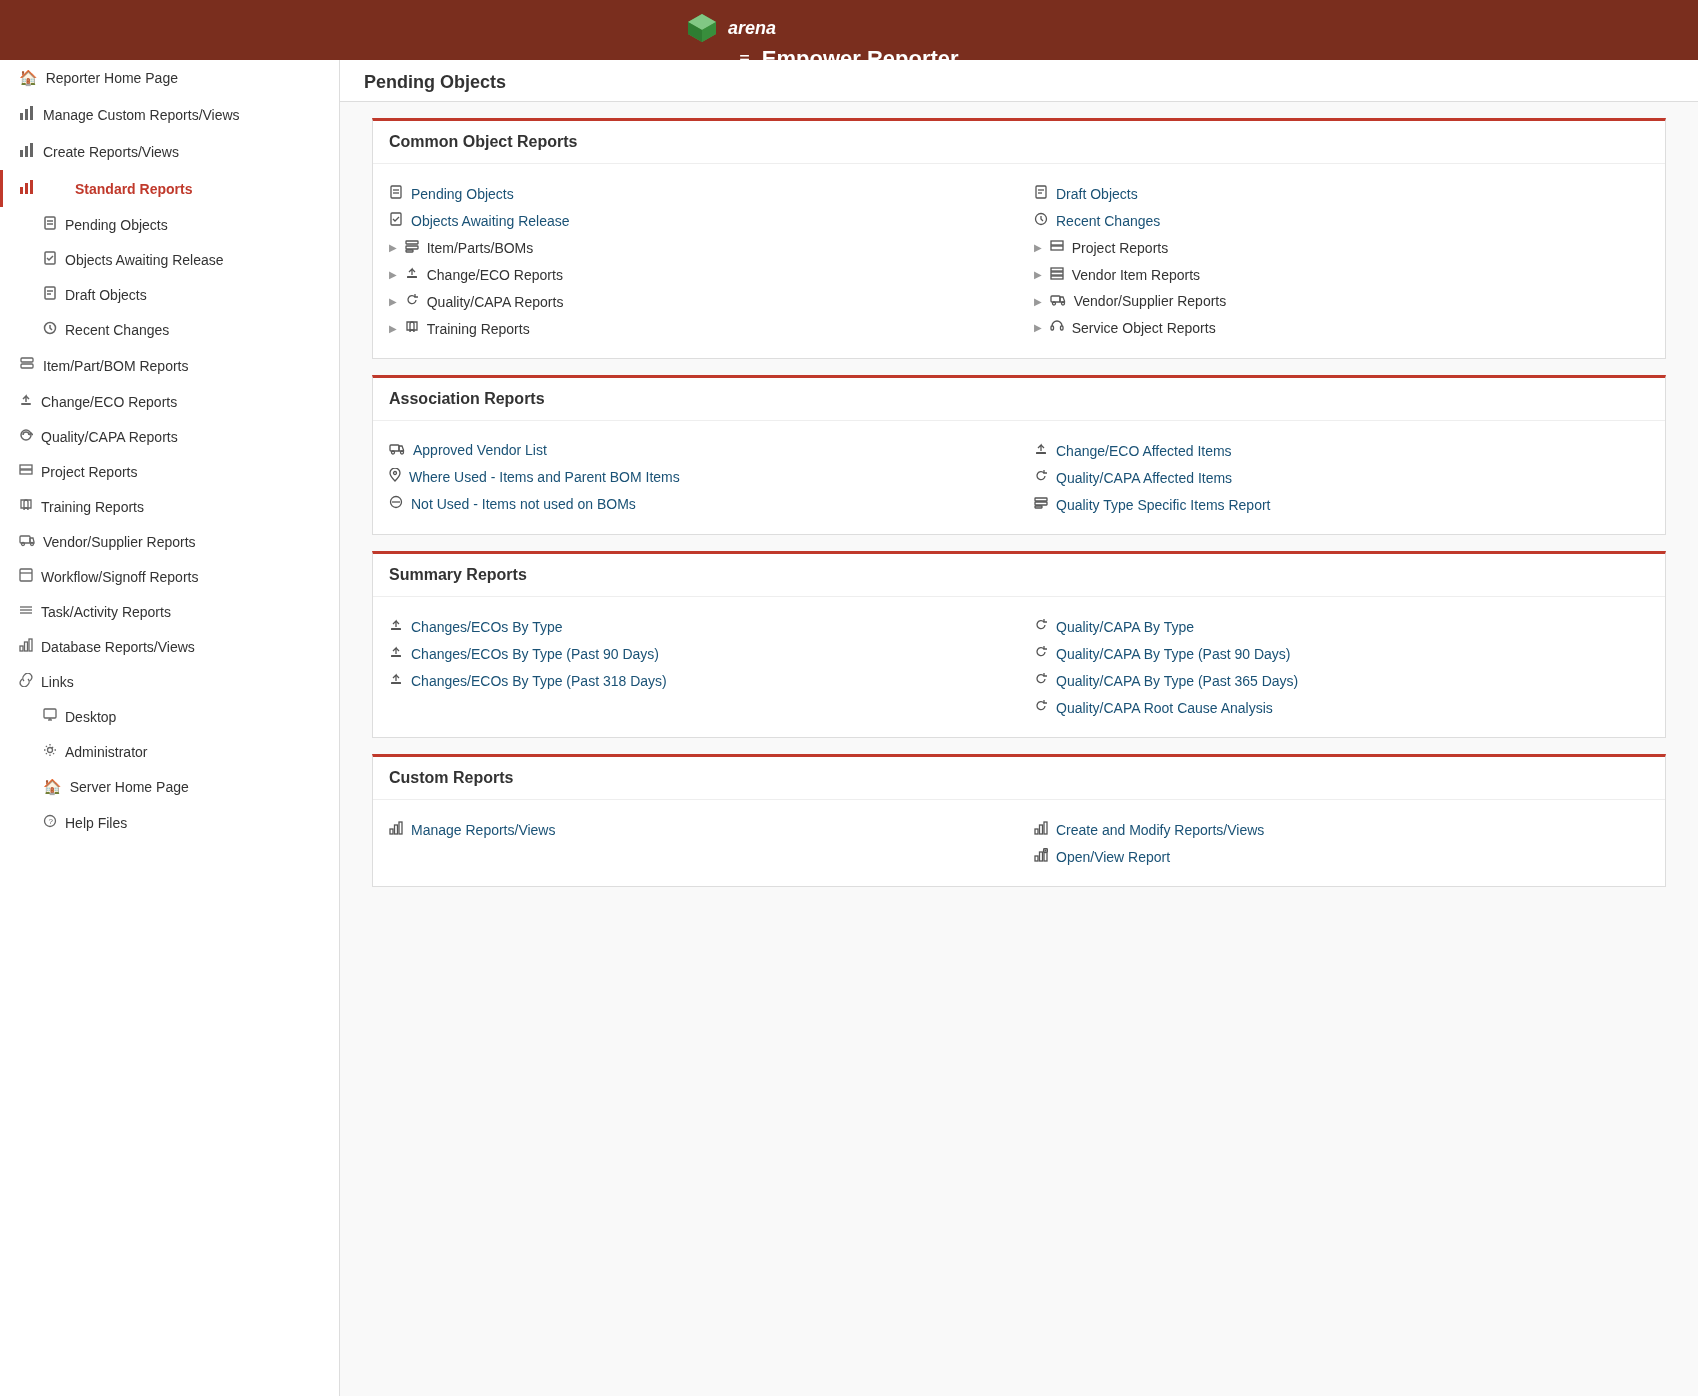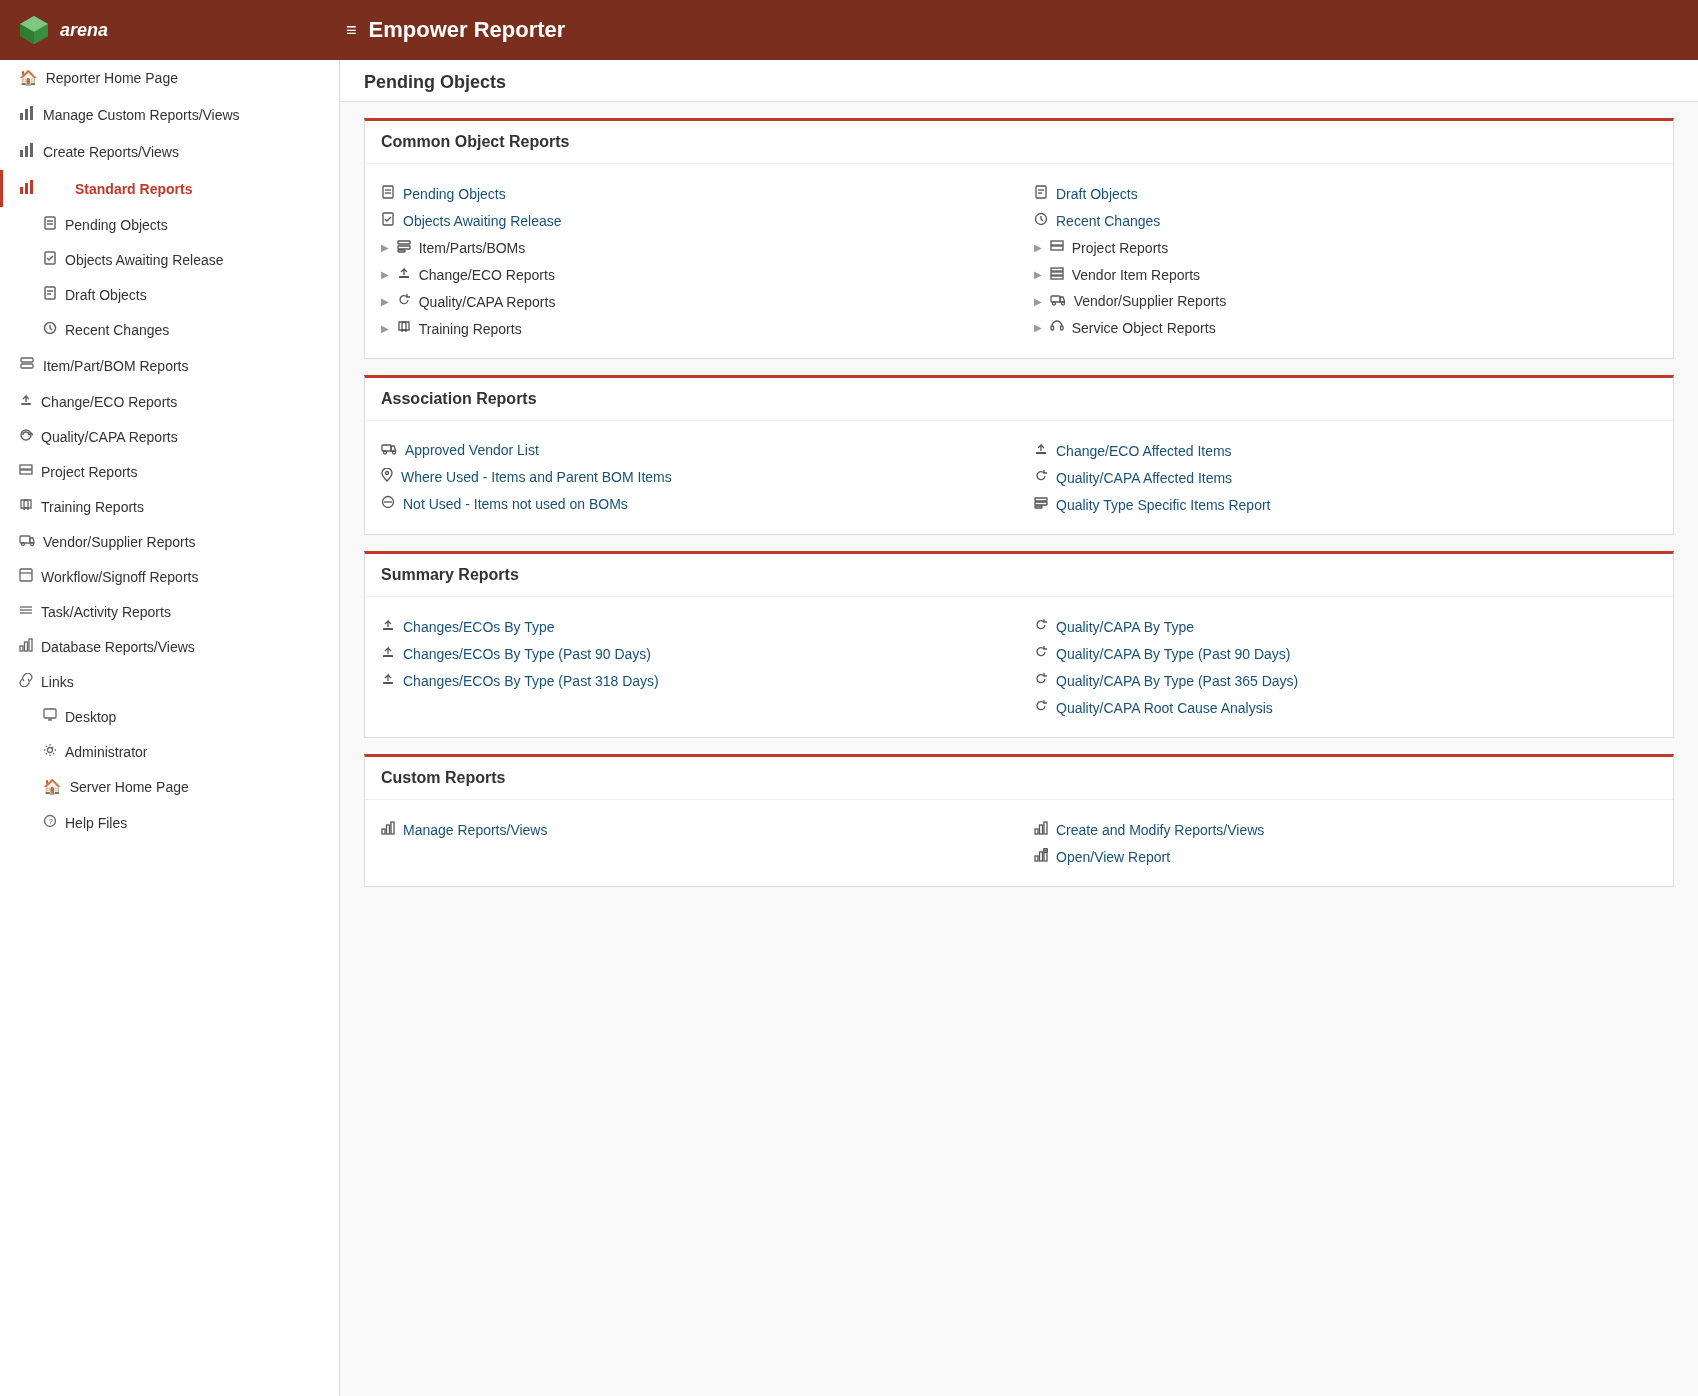--- a/index.html
+++ b/index.html
@@ -7,20 +7,21 @@
 
     
     .header {
       background-color: #7a2e1e;
       color: white;
       display: flex;
       align-items: center;
       padding: 10px 16px;
       height: 60px;
       flex-shrink: 0;
+      flex-direction: column;
     }
     .header-logo {
       display: flex;
       align-items: center;
       gap: 8px;
       width: 330px;
     }
     .logo-cube {
       width: 36px;
       height: 36px;
@@ -103,21 +104,21 @@
       background: #fff;
     }
     .page-title {
       font-size: 18px;
       font-weight: bold;
       color: #333;
     }
 
     
     .section {
-      margin: 16px 24px;
+      margin: 16px 32px;
       background: #fff;
       border: 1px solid #ddd;
       border-top: 3px solid #c0392b;
     }
     .section-header {
       padding: 12px 16px;
       font-size: 16px;
       font-weight: bold;
       color: #333;
       border-bottom: 1px solid #eee;

